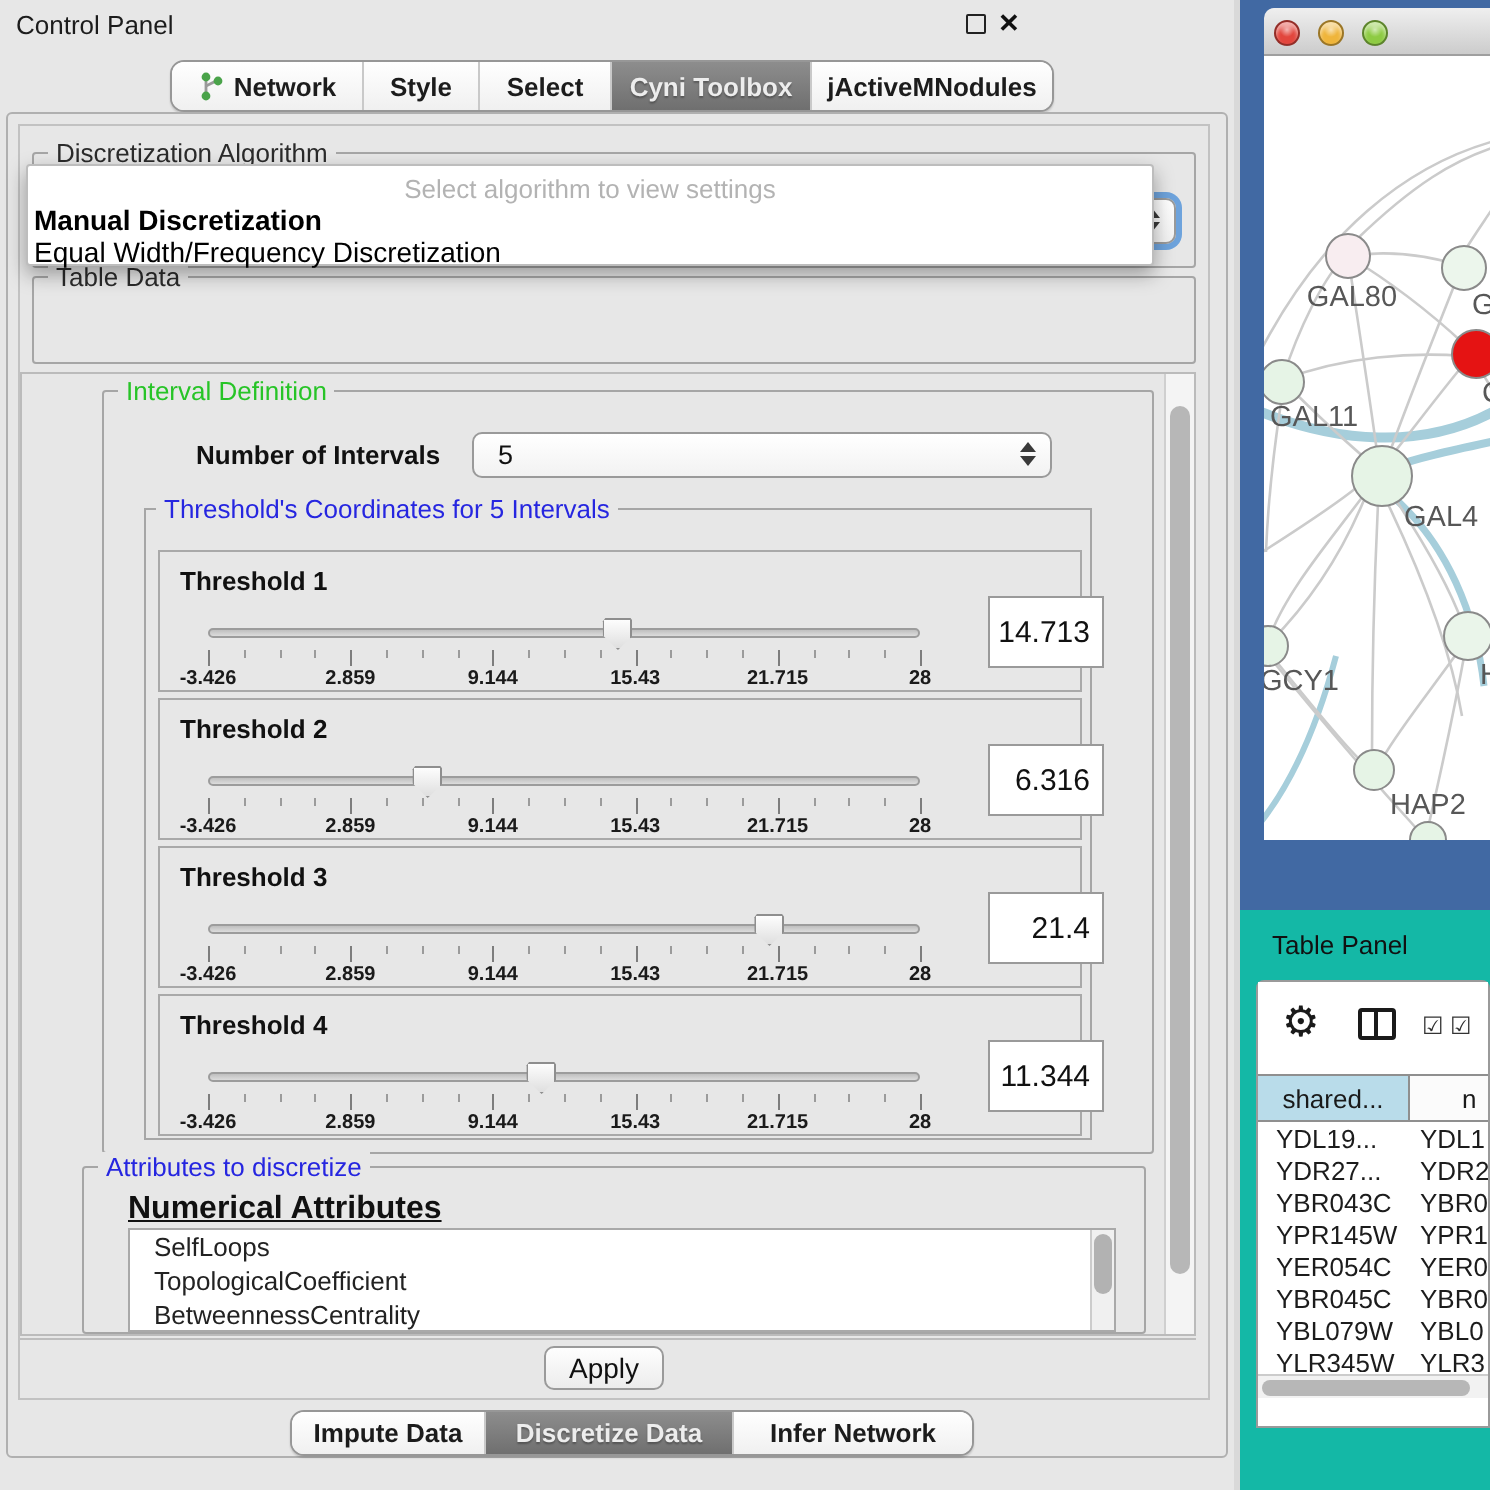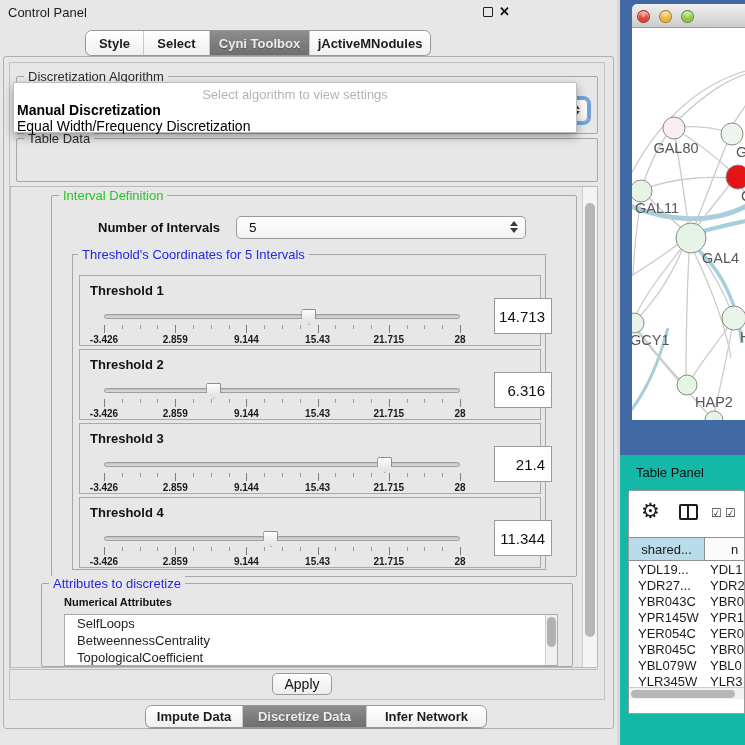--- a/index.html
+++ b/index.html
@@ -64,21 +64,21 @@
   .thumb { position:absolute; top:-1px; width:15px; height:16px; background:linear-gradient(#fdfdfd,#dfdfdf); border:1px solid #8e8e8e; clip-path:polygon(8% 0,92% 0,100% 10%,100% 55%,50% 100%,0 55%,0 10%); }
   .ticks { position:absolute; left:0; top:15px; width:100%; height:9px; }
   .ticks i { position:absolute; top:0; width:1px; background:#7d7d7d; }
   .ticks i.major { height:8px; }
   .ticks i.minor { height:4px; background:#9b9b9b; }
   .tick-labels { position:absolute; left:0; top:24px; width:100%; height:12px; }
   .tick-labels span { position:absolute; transform:translateX(-50%); font-size:10px; font-weight:700; color:#1a1a1a; white-space:nowrap; }
   .value-box { position:absolute; left:390px; top:-12px; width:58px; height:36px; border:1px solid #9a9a9a; background:#fff; font-size:15px; font-family:"Liberation Sans",sans-serif; text-align:right; padding-right:6px; color:#111; }
 
   #attr-group { left:30px; top:396px; width:532px; height:84px; }
-  #attr-title { position:absolute; left:22px; top:12px; font-size:11px; font-weight:700; color:#111; }
+  #attr-title { position:absolute; left:22px; top:12px; font-size:16px; font-weight:700; color:#111;text-decoration:underline; }
   #attr-list { position:absolute; left:22px; top:30px; width:494px; height:52px; background:#fff; border:1px solid #a9a9a9; overflow:hidden; }
   #attr-list .item { font-size:13px; color:#222; padding:1px 0 1px 12px; height:17px; }
   #attr-list .vs { position:absolute; right:0; top:0; width:12px; height:100%; background:#f0f0f0; border-left:1px solid #ccc; }
   #attr-list .vs .thumb-v { position:absolute; left:1px; top:2px; width:9px; height:30px; background:#b2b2b2; border-radius:5px; }
 
   #apply-sep { position:absolute; left:10px; top:669px; width:588px; height:1px; background:#bdbdbd; }
   #apply-btn { position:absolute; left:272px; top:673px; width:60px; height:22px; border:1px solid #9a9a9a; border-radius:5px; background:linear-gradient(#fefefe,#ececec); font-size:14px; color:#111; display:flex; align-items:center; justify-content:center; }
 
   
   #network-window { position:absolute; left:620px; top:0; width:125px; height:455px; }
@@ -114,20 +114,30 @@
 
   <div id="left-window">
 
     <div class="titlebar">
       <span class="t">Control Panel</span>
       <span class="float-btn"></span>
       <span class="close-btn">✕</span>
     </div>
 
     <div class="seg" id="top-tabs">
+      <div class="sg" style="width:96px">
+        <svg class="net-icon" viewBox="0 0 13 15">
+          <line x1="4" y1="3" x2="4" y2="12" stroke="#9a9a9a" stroke-width="1.4"></line>
+          <line x1="4" y1="7" x2="10" y2="4" stroke="#9a9a9a" stroke-width="1.4"></line>
+          <circle cx="4" cy="2.5" r="2.2" fill="#4aa34a"></circle>
+          <circle cx="10" cy="4.5" r="2.2" fill="#4aa34a"></circle>
+          <circle cx="4" cy="12" r="2.2" fill="#4aa34a"></circle>
+        </svg>
+        <span>Network</span>
+      </div>
       <div class="sg" style="width:58px">
           <span>Style</span>
         </div>
       <div class="sg" style="width:66px">
           <span>Select</span>
         </div>
       <div class="sg sel" style="width:100px">
           <span>Cyni Toolbox</span>
         </div>
       <div class="sg" style="width:120px">
@@ -333,22 +343,22 @@
               </div>
             </div>
         </div>
       </div>
 
       <div class="groupbox" id="attr-group">
         <span class="grouptitle blue">Attributes to discretize</span>
         <span id="attr-title">Numerical Attributes</span>
         <div id="attr-list">
           <div class="item">SelfLoops</div>
+            <div class="item">TopologicalCoefficient</div>
             <div class="item">BetweennessCentrality</div>
-            <div class="item">TopologicalCoefficient</div>
             <div class="vs">
               <span class="thumb-v"></span>
             </div>
         </div>
       </div>
 
       <div class="vscroll">
         <span class="thumb-v" style="top:16px; height:434px;"></span>
       </div>
     </div>

